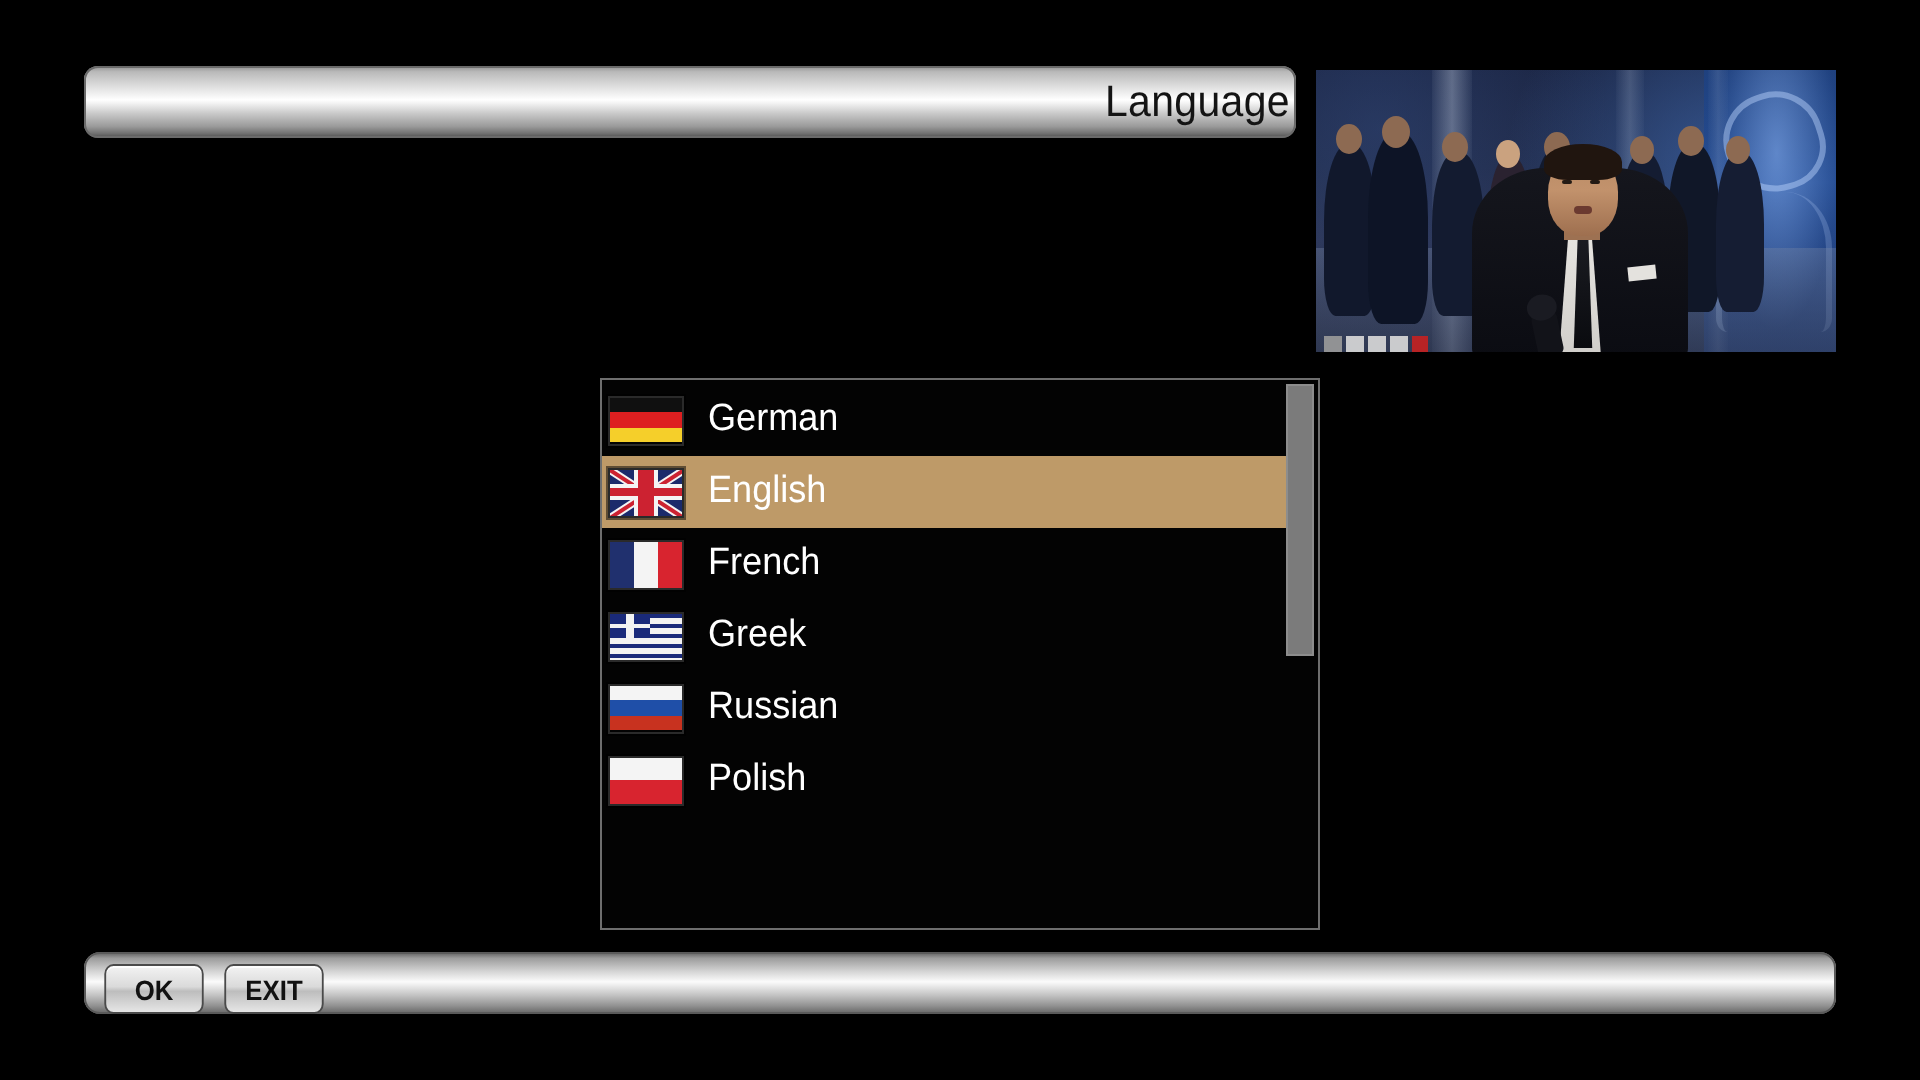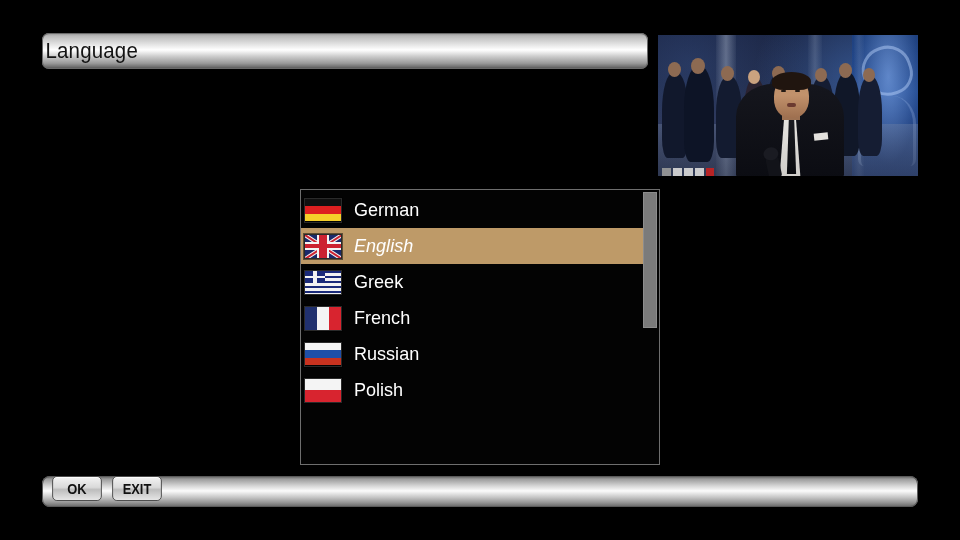--- a/index.html
+++ b/index.html
@@ -35,21 +35,21 @@
         #e8e8e8 34%,
         #ffffff 47%,
         #f2f2f2 52%,
         #c9c9c9 66%,
         #9a9a9a 84%,
         #6f6f6f 94%,
         #4a4a4a 100%);
     box-shadow: inset 0 0 0 1px #6a6a6a;
     display: flex;
     align-items: center;
-    justify-content: flex-start;
+    justify-content: flex-end;
   }
   .title-text {
     font-size: 22px;
     color: #141414;
     letter-spacing: 0.2px;
     font-family: "Liberation Sans Narrow", "Liberation Sans", sans-serif;
     transform: scaleX(0.93);
   }
 
   
@@ -224,21 +224,20 @@
   }
   .lang-row {
     height: 36px;
     display: flex;
     align-items: center;
     padding-left: 3px;
     box-sizing: border-box;
   }
   .lang-row.selected {
     background: #be9a68;
-    font-style: italic;
   }
   .lang-name {
     margin-left: 12px;
     font-size: 19px;
     color: #ffffff;
     font-family: "Liberation Sans Narrow", "Liberation Sans", sans-serif;
     transform: scaleX(0.95);
     transform-origin: left center;
   }
   .lang-row.selected .lang-name { color: #ffffff; }
@@ -335,21 +334,21 @@
         #5a5a5a 0%,
         #9c9c9c 10%,
         #d6d6d6 32%,
         #fbfbfb 48%,
         #ececec 54%,
         #c2c2c2 70%,
         #949494 86%,
         #636363 100%);
     box-shadow: inset 0 0 0 1px #5a5a5a;
     display: flex;
-    align-items: flex-start;
+    align-items: flex-end;
     padding-left: 8px;
     box-sizing: border-box;
   }
   .softkey {
     height: 23px;
     min-width: 38px;
     margin-right: 6px;
     padding: 0 7px;
     border-radius: 5px;
     border: 1px solid #4a4a4a;
@@ -445,42 +444,42 @@
             <span class="dr2"></span>
           <span class="cw-h"></span>
             <span class="cw-v"></span>
           <span class="cr-h"></span>
             <span class="cr-v"></span>
         </div>
         <div class="lang-name">English</div>
       </div>
 
       <div class="lang-row">
+        <div class="flag flag-fr">
+          <span class="v1"></span>
+            <span class="v2"></span>
+            <span class="v3"></span>
+        </div>
+        <div class="lang-name">French</div>
+      </div>
+
+      <div class="lang-row">
         <div class="flag flag-gr">
           <span class="s s1"></span>
             <span class="s s2"></span>
             <span class="s s3"></span>
           <span class="s s4"></span>
             <span class="s s5"></span>
           <span class="canton"></span>
             <span class="ch"></span>
             <span class="cv"></span>
         </div>
         <div class="lang-name">Greek</div>
       </div>
 
-      <div class="lang-row">
-        <div class="flag flag-fr">
-          <span class="v1"></span>
-            <span class="v2"></span>
-            <span class="v3"></span>
-        </div>
-        <div class="lang-name">French</div>
-      </div>
-
 
       <div class="lang-row">
         <div class="flag flag-ru">
           <span class="b1"></span>
             <span class="b2"></span>
             <span class="b3"></span>
         </div>
         <div class="lang-name">Russian</div>
       </div>
 

